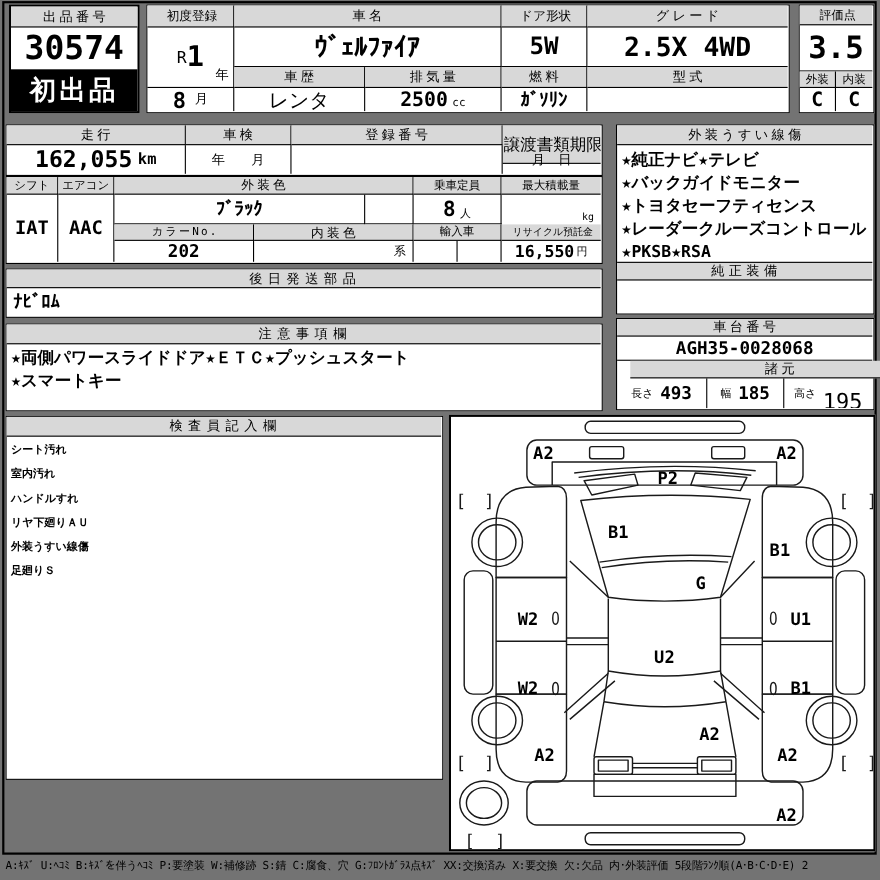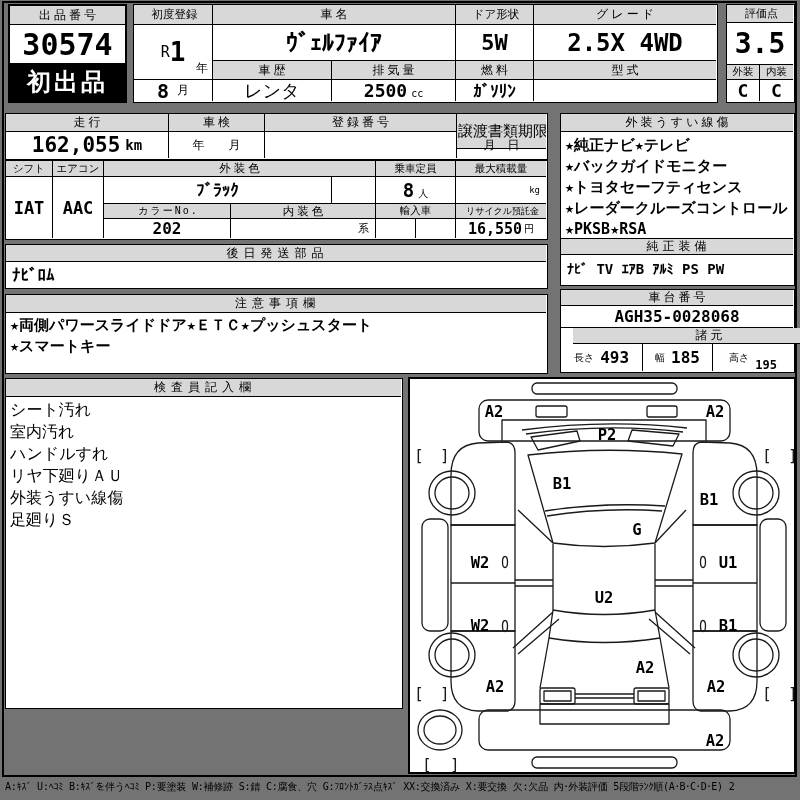--- a/index.html
+++ b/index.html
@@ -12,21 +12,21 @@
   .hdr-sm{font-size:10.5px;letter-spacing:0;padding-left:0;}
   .br{border-right:1px solid #000;}
   .bb{border-bottom:1px solid #000;}
   .bt{border-top:1px solid #000;}
   .ltxt{justify-content:flex-start;padding-left:6px;}
   .rtxt{justify-content:flex-end;padding-right:6px;}
   .big{font-size:28px;font-weight:bold;}
   .bold{font-weight:bold;}
   .lines{position:absolute;box-sizing:border-box;padding:2px 4px;}
   .lines div{font-size:15px;font-weight:bold;line-height:21px;white-space:nowrap;}
-  .insp div{font-size:16px;font-weight:normal;line-height:22px;}
+  .insp div{font-size:10px;font-weight:bold;line-height:22px;}
   .unit{font-size:10px;margin-left:4px;align-self:flex-end;padding-bottom:2px;}
   svg text{font-family:"DejaVu Sans Mono","Liberation Sans",sans-serif;font-weight:bold;font-size:15.5px;}
   svg .brk{font-weight:normal;font-size:16px;}
   #legend{position:absolute;left:5px;top:780px;width:792px;font-size:10px;letter-spacing:-0.2px;white-space:nowrap;}
 </style>
 </head>
 <body>
 
 <div id="sheet">
   <div style="position:absolute;left:2px;top:1px;width:795px;height:776px;border:2px solid #000;box-sizing:border-box;"></div>
@@ -101,21 +101,21 @@
 
     <div class="c br" style="left:0;top:16px;width:47px;height:61px;font-size:17px;font-weight:bold;">IAT</div>
     <div class="c br" style="left:47px;top:16px;width:51px;height:61px;font-size:17px;font-weight:bold;">AAC</div>
 
     <div class="c br bb bold" style="left:98px;top:16px;width:228px;height:27px;font-size:17px;">ﾌﾞﾗｯｸ</div>
     <div class="c br bb" style="left:326px;top:16px;width:44px;height:27px;"></div>
     <div class="c br bb" style="left:370px;top:16px;width:80px;height:27px;">
       <span style="font-size:19px;font-weight:bold;">8</span>
       <span class="unit">人</span>
     </div>
-    <div class="c bb rtxt" style="left:450px;top:16px;width:90px;height:27px;font-size:9px;">kg</div>
+    <div class="c bb rtxt" style="left:450px;top:16px;width:90px;height:42px;font-size:9px;">kg</div>
 
     <div class="c hdr br bb" style="left:98px;top:43px;width:127px;height:15px;font-size:10px;letter-spacing:2px;">カラーNo.</div>
     <div class="c hdr br bb" style="left:225px;top:43px;width:145px;height:15px;font-size:11.5px;">内装色</div>
     <div class="c hdr hdr-sm br bb" style="left:370px;top:43px;width:80px;height:15px;">輸入車</div>
     <div class="c hdr bb" style="left:450px;top:43px;width:90px;height:15px;font-size:9px;letter-spacing:0;">リサイクル預託金</div>
 
     <div class="c br bold" style="left:98px;top:58px;width:127px;height:19px;font-size:16px;">202</div>
     <div class="c br rtxt" style="left:225px;top:58px;width:145px;height:19px;font-size:11px;">系</div>
     <div class="c br" style="left:370px;top:58px;width:40px;height:19px;"></div>
     <div class="c br" style="left:410px;top:58px;width:40px;height:19px;"></div>
@@ -141,38 +141,37 @@
   <div class="bx" style="left:560px;top:113px;width:235px;height:173px;border-width:1.5px;">
     <div class="c hdr bb" style="left:0;top:0;width:232px;height:18px;">外装うすい線傷</div>
     <div class="lines" style="left:0;top:4px;width:232px;height:104px;padding-top:17px;">
       <div>★純正ナビ★テレビ</div>
       <div>★バックガイドモニター</div>
       <div>★トヨタセーフティセンス</div>
       <div>★レーダークルーズコントロール</div>
       <div>★PKSB★RSA</div>
     </div>
     <div class="c hdr bt bb" style="left:0;top:124px;width:232px;height:17px;letter-spacing:4px;">純正装備</div>
-    <div class="c ltxt bold" style="left:0;top:141px;width:232px;height:28px;font-size:14px;">ﾅﾋﾞ TV ｴｱB ｱﾙﾐ PS PW</div>
   </div>
 
   <div class="bx" style="left:560px;top:289px;width:235px;height:84px;border-width:1.5px;">
     <div class="c hdr bb" style="left:0;top:0;width:232px;height:16px;">車台番号</div>
     <div class="c bb bold" style="left:0;top:16px;width:232px;height:22px;font-size:16px;">AGH35-0028068</div>
     <div class="c hdr bb" style="left:12px;top:38px;width:272px;height:16px;">諸元</div>
     <div class="c br" style="left:0;top:54px;width:82px;height:27px;">
       <span style="font-size:10px;margin-right:6px;">長さ</span>
       <span style="font-size:16px;font-weight:bold;">493</span>
     </div>
     <div class="c br" style="left:82px;top:54px;width:70px;height:27px;">
       <span style="font-size:10px;margin-right:6px;">幅</span>
       <span style="font-size:16px;font-weight:bold;">185</span>
     </div>
     <div class="c" style="left:152px;top:54px;width:80px;height:27px;">
       <span style="font-size:10px;margin-right:6px;">高さ</span>
-      <span style="font-size:12px;font-weight:bold;margin-top:15px;">195</span>
+      <span style="font-size:20px;font-weight:normal;margin-top:15px;">195</span>
     </div>
   </div>
 
   <div class="bx" style="left:5px;top:378px;width:398px;height:331px;border-width:1.5px;">
     <div class="c hdr bb" style="left:0;top:0;width:395px;height:18px;letter-spacing:5px;">検査員記入欄</div>
     <div class="lines insp" style="left:0;top:18px;width:395px;height:300px;">
       <div>シート汚れ</div>
       <div>室内汚れ</div>
       <div>ハンドルすれ</div>
       <div>リヤ下廻りＡＵ</div>

